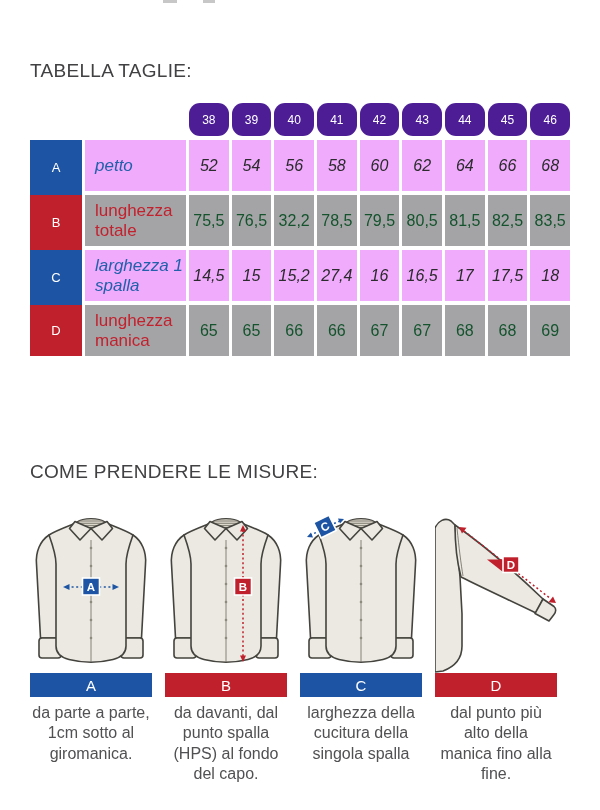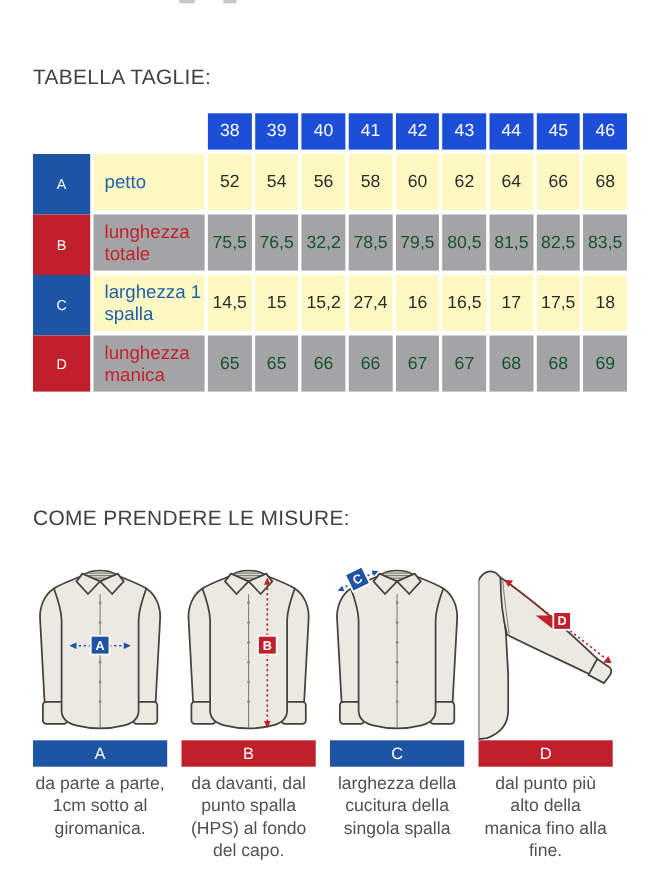--- a/index.html
+++ b/index.html
@@ -14,26 +14,26 @@
   .title-table{top:60px;}
   .title-measure{top:461px;}
 
   
   .size-table{position:absolute;left:30px;top:103px;width:540px;display:grid;
               grid-template-columns:52px 101px repeat(9,1fr);
               grid-template-rows:33px repeat(4,51px);
               column-gap:3px;row-gap:4px;}
   .cell{display:flex;align-items:center;justify-content:center;}
   .hdr-spacer{grid-column:1/3;background:#fff;}
-  .hdr{background:#1d4ed8;color:#fff;font-size:16px;}
+  .hdr{background:#4c1d95;color:#fff;font-size:12px;border-radius:11px;}
   .cell-letter{color:#fff;font-size:13px;margin-bottom:-4px;}
   .acc-blue{background:#1d55a4;}
   .acc-red{background:#bf202c;}
   .cell-label{justify-content:flex-start;padding-left:10px;font-size:17px;line-height:1.12;}
-  .t-light{background:#fef9c3;}
+  .t-light{background:#f0abfc;font-style:italic;}
   .t-dark{background:#a4a4a6;}
   .t-light.cell-val{color:#2b2b2d;}
   .t-dark.cell-val{color:#14532d;}
   .cell-val{font-size:16px;}
   .lbl-blue{color:#2160ab;}
   .lbl-red{color:#c2212e;}
 
   
   .tiles{position:absolute;left:30px;top:514px;display:flex;gap:13px;}
   .tile{width:122px;display:flex;flex-direction:column;}

